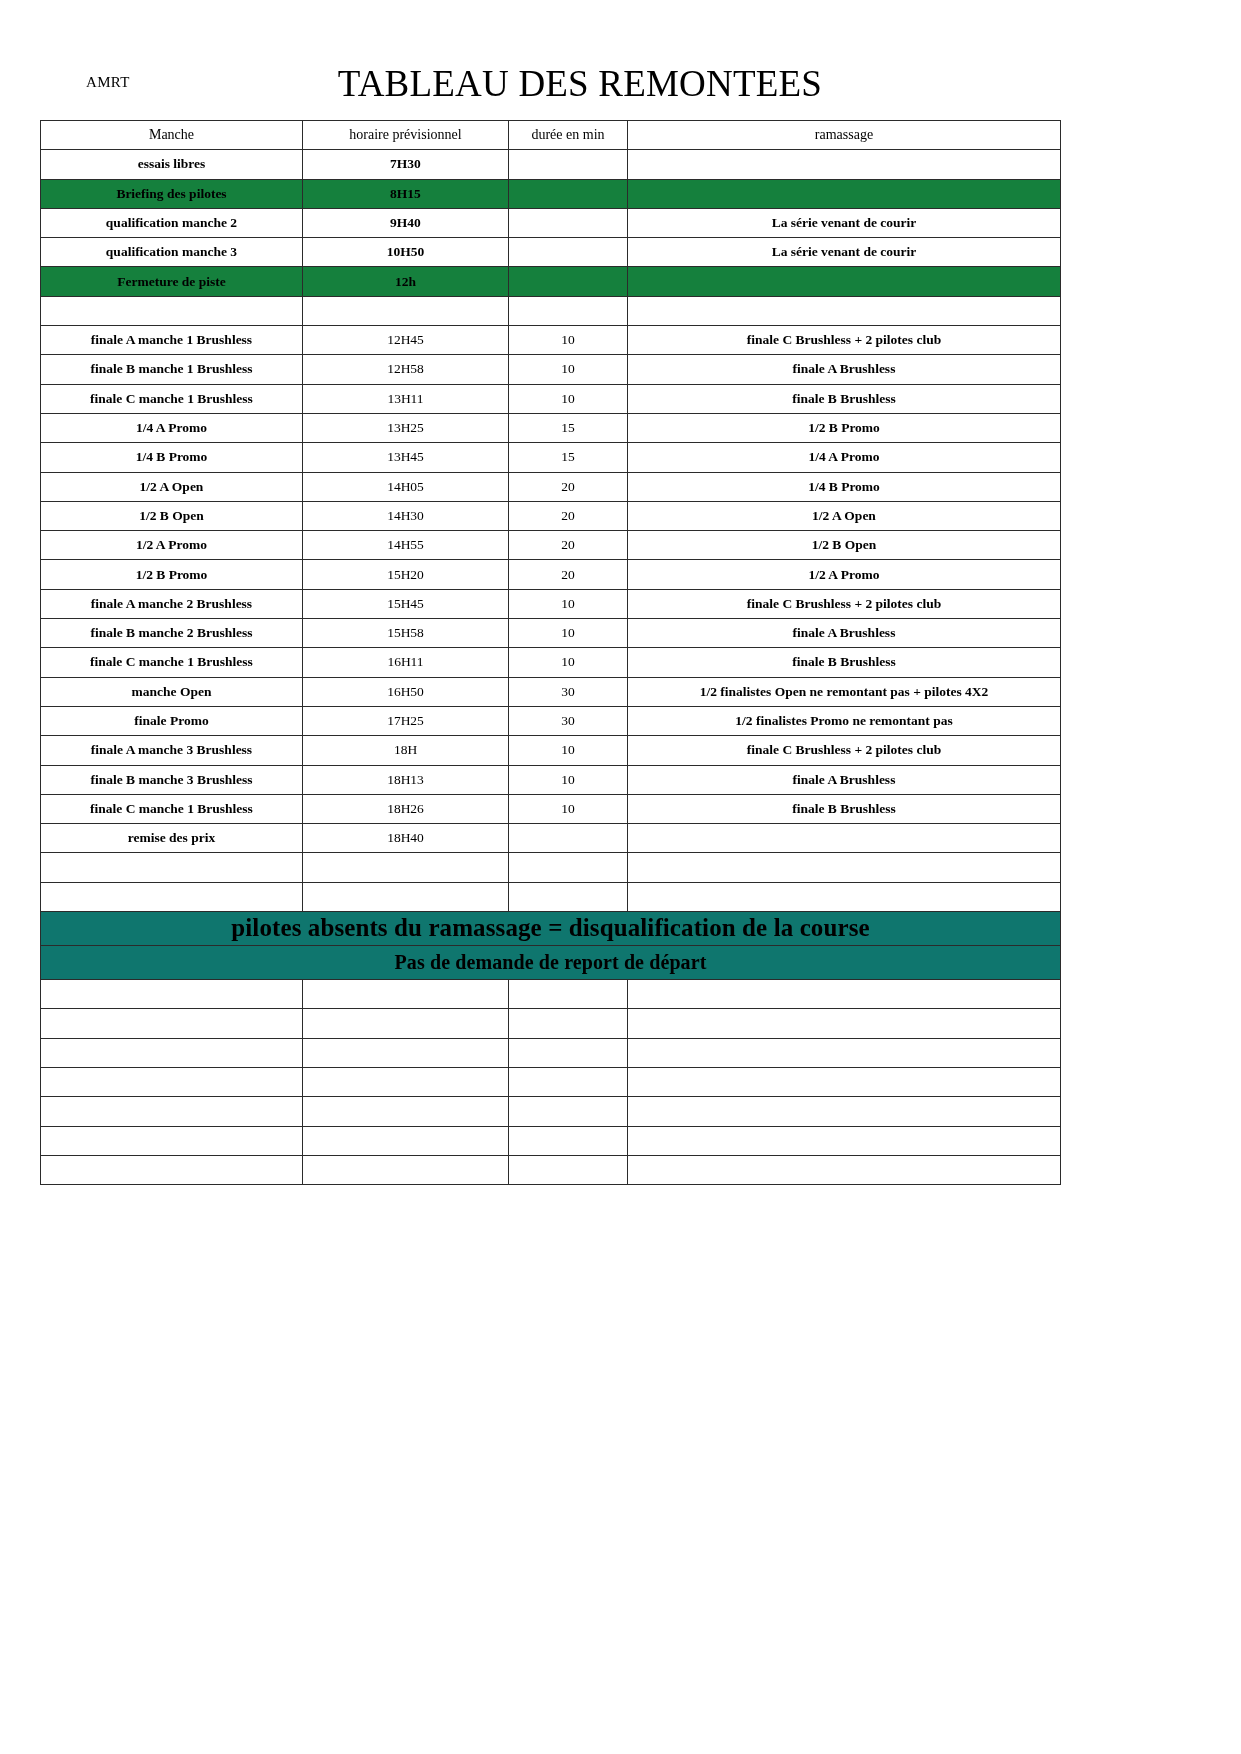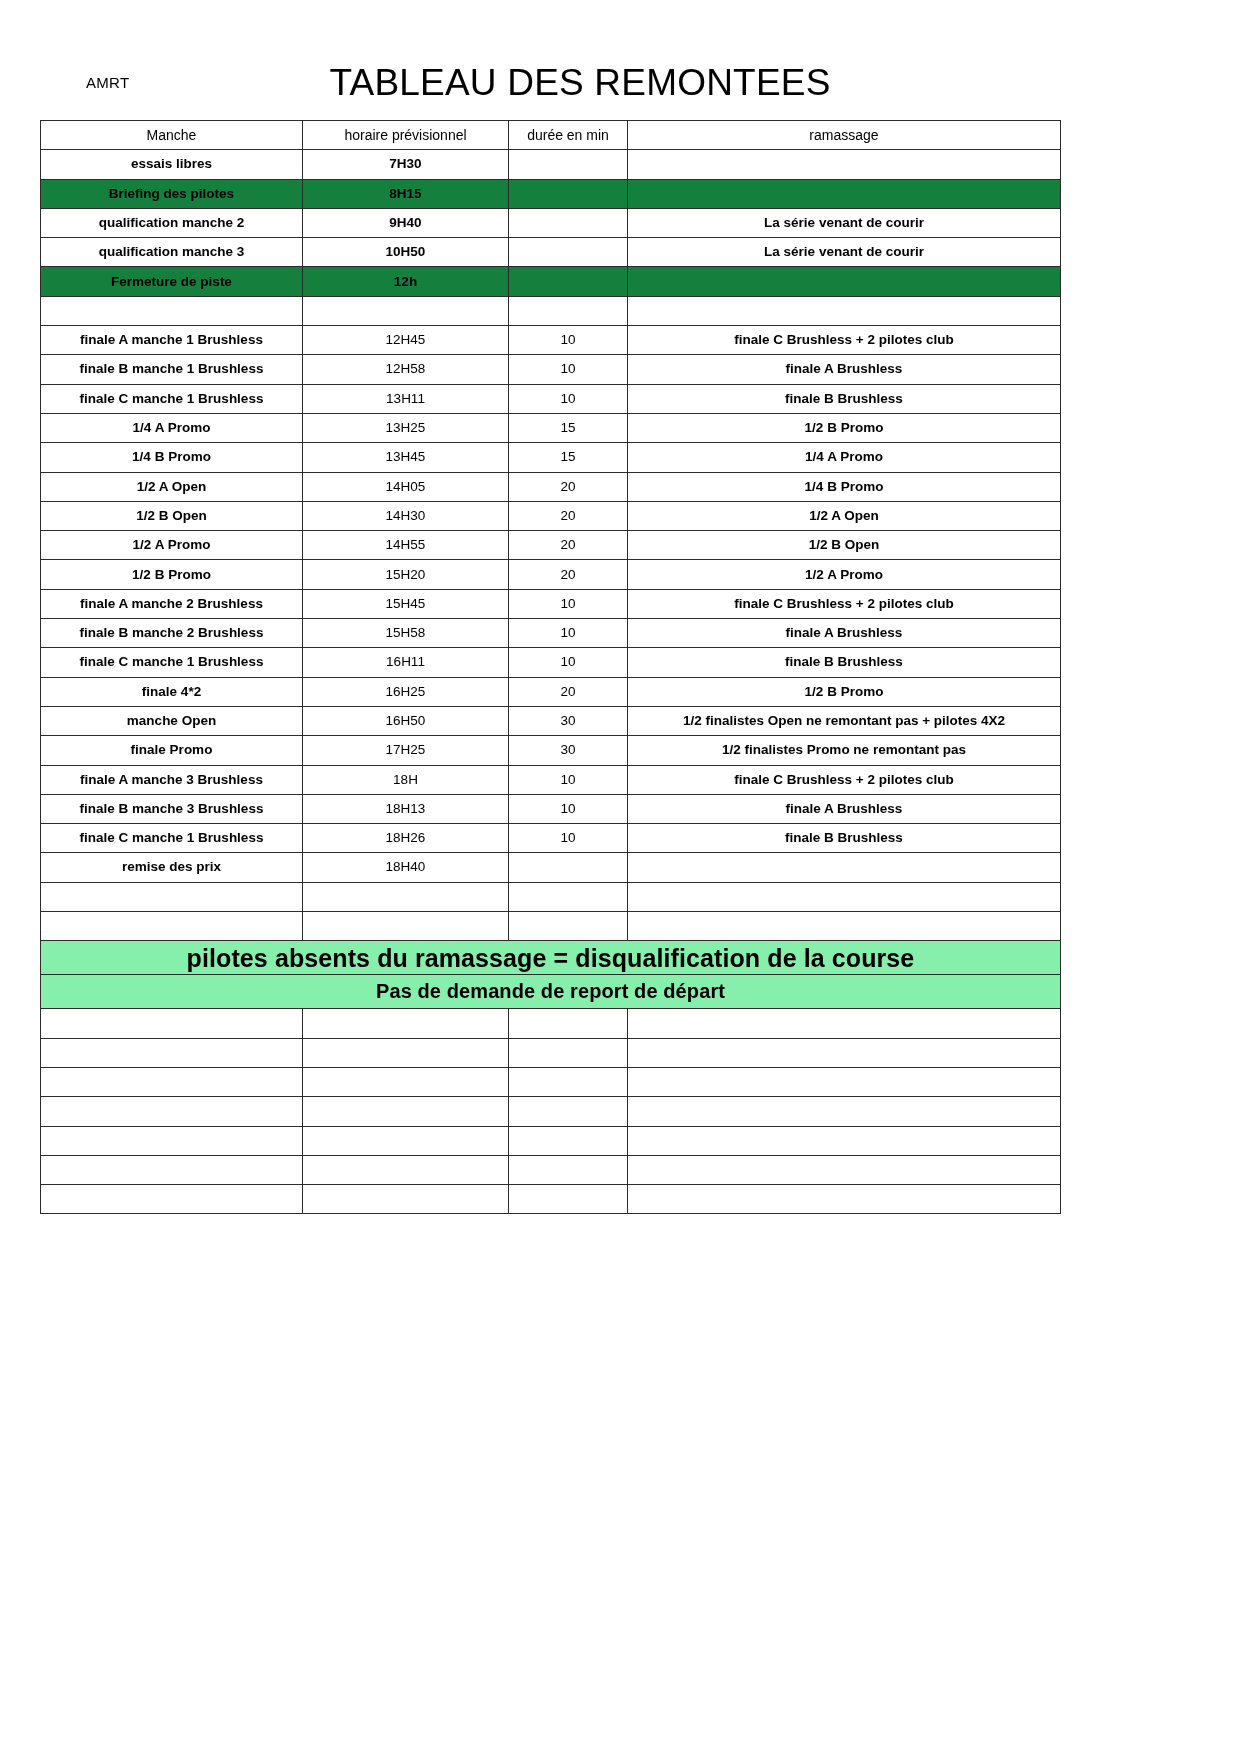--- a/index.html
+++ b/index.html
@@ -14,20 +14,21 @@
     color: #000000;
     position: relative;
     overflow: hidden;
   }
 
   .page {
     position: relative;
     width: 1241px;
     height: 1754px;
     box-sizing: border-box;
+    font-family: Liberation Serif, serif;
   }
 
   
   .doc-header {
     position: absolute;
     top: 62px;
     left: 0;
     width: 1241px;
     height: 46px;
   }
@@ -81,21 +82,21 @@
   col.c-duree    { width: 119px; }
   col.c-ramass   { width: 433px; }
 
   
   td.plain { font-weight: normal; }
 
   tr.yellow td { background: #15803d; }
 
   
   tr.banner td {
-    background: #86efac;
+    background: #0f766e;
     font-size: 25px;
     font-weight: bold;
     text-align: center;
     height: 33px;
     letter-spacing: .1px;
   }
   tr.banner.second td { font-size: 20px; }
 
   
   tr.tail td { height: 28.3px; }
@@ -228,26 +229,20 @@
           <td class="plain">10</td>
           <td>finale A Brushless</td>
         </tr>
         <tr>
           <td>finale C manche 1 Brushless</td>
           <td class="plain">16H11</td>
           <td class="plain">10</td>
           <td>finale B Brushless</td>
         </tr>
         <tr>
-          <td>finale 4*2</td>
-          <td class="plain">16H25</td>
-          <td class="plain">20</td>
-          <td>1/2 B Promo</td>
-        </tr>
-        <tr>
           <td>manche Open</td>
           <td class="plain">16H50</td>
           <td class="plain">30</td>
           <td>1/2 finalistes Open ne remontant pas + pilotes 4X2</td>
         </tr>
         <tr>
           <td>finale Promo</td>
           <td class="plain">17H25</td>
           <td class="plain">30</td>
           <td>1/2 finalistes Promo ne remontant pas</td>

